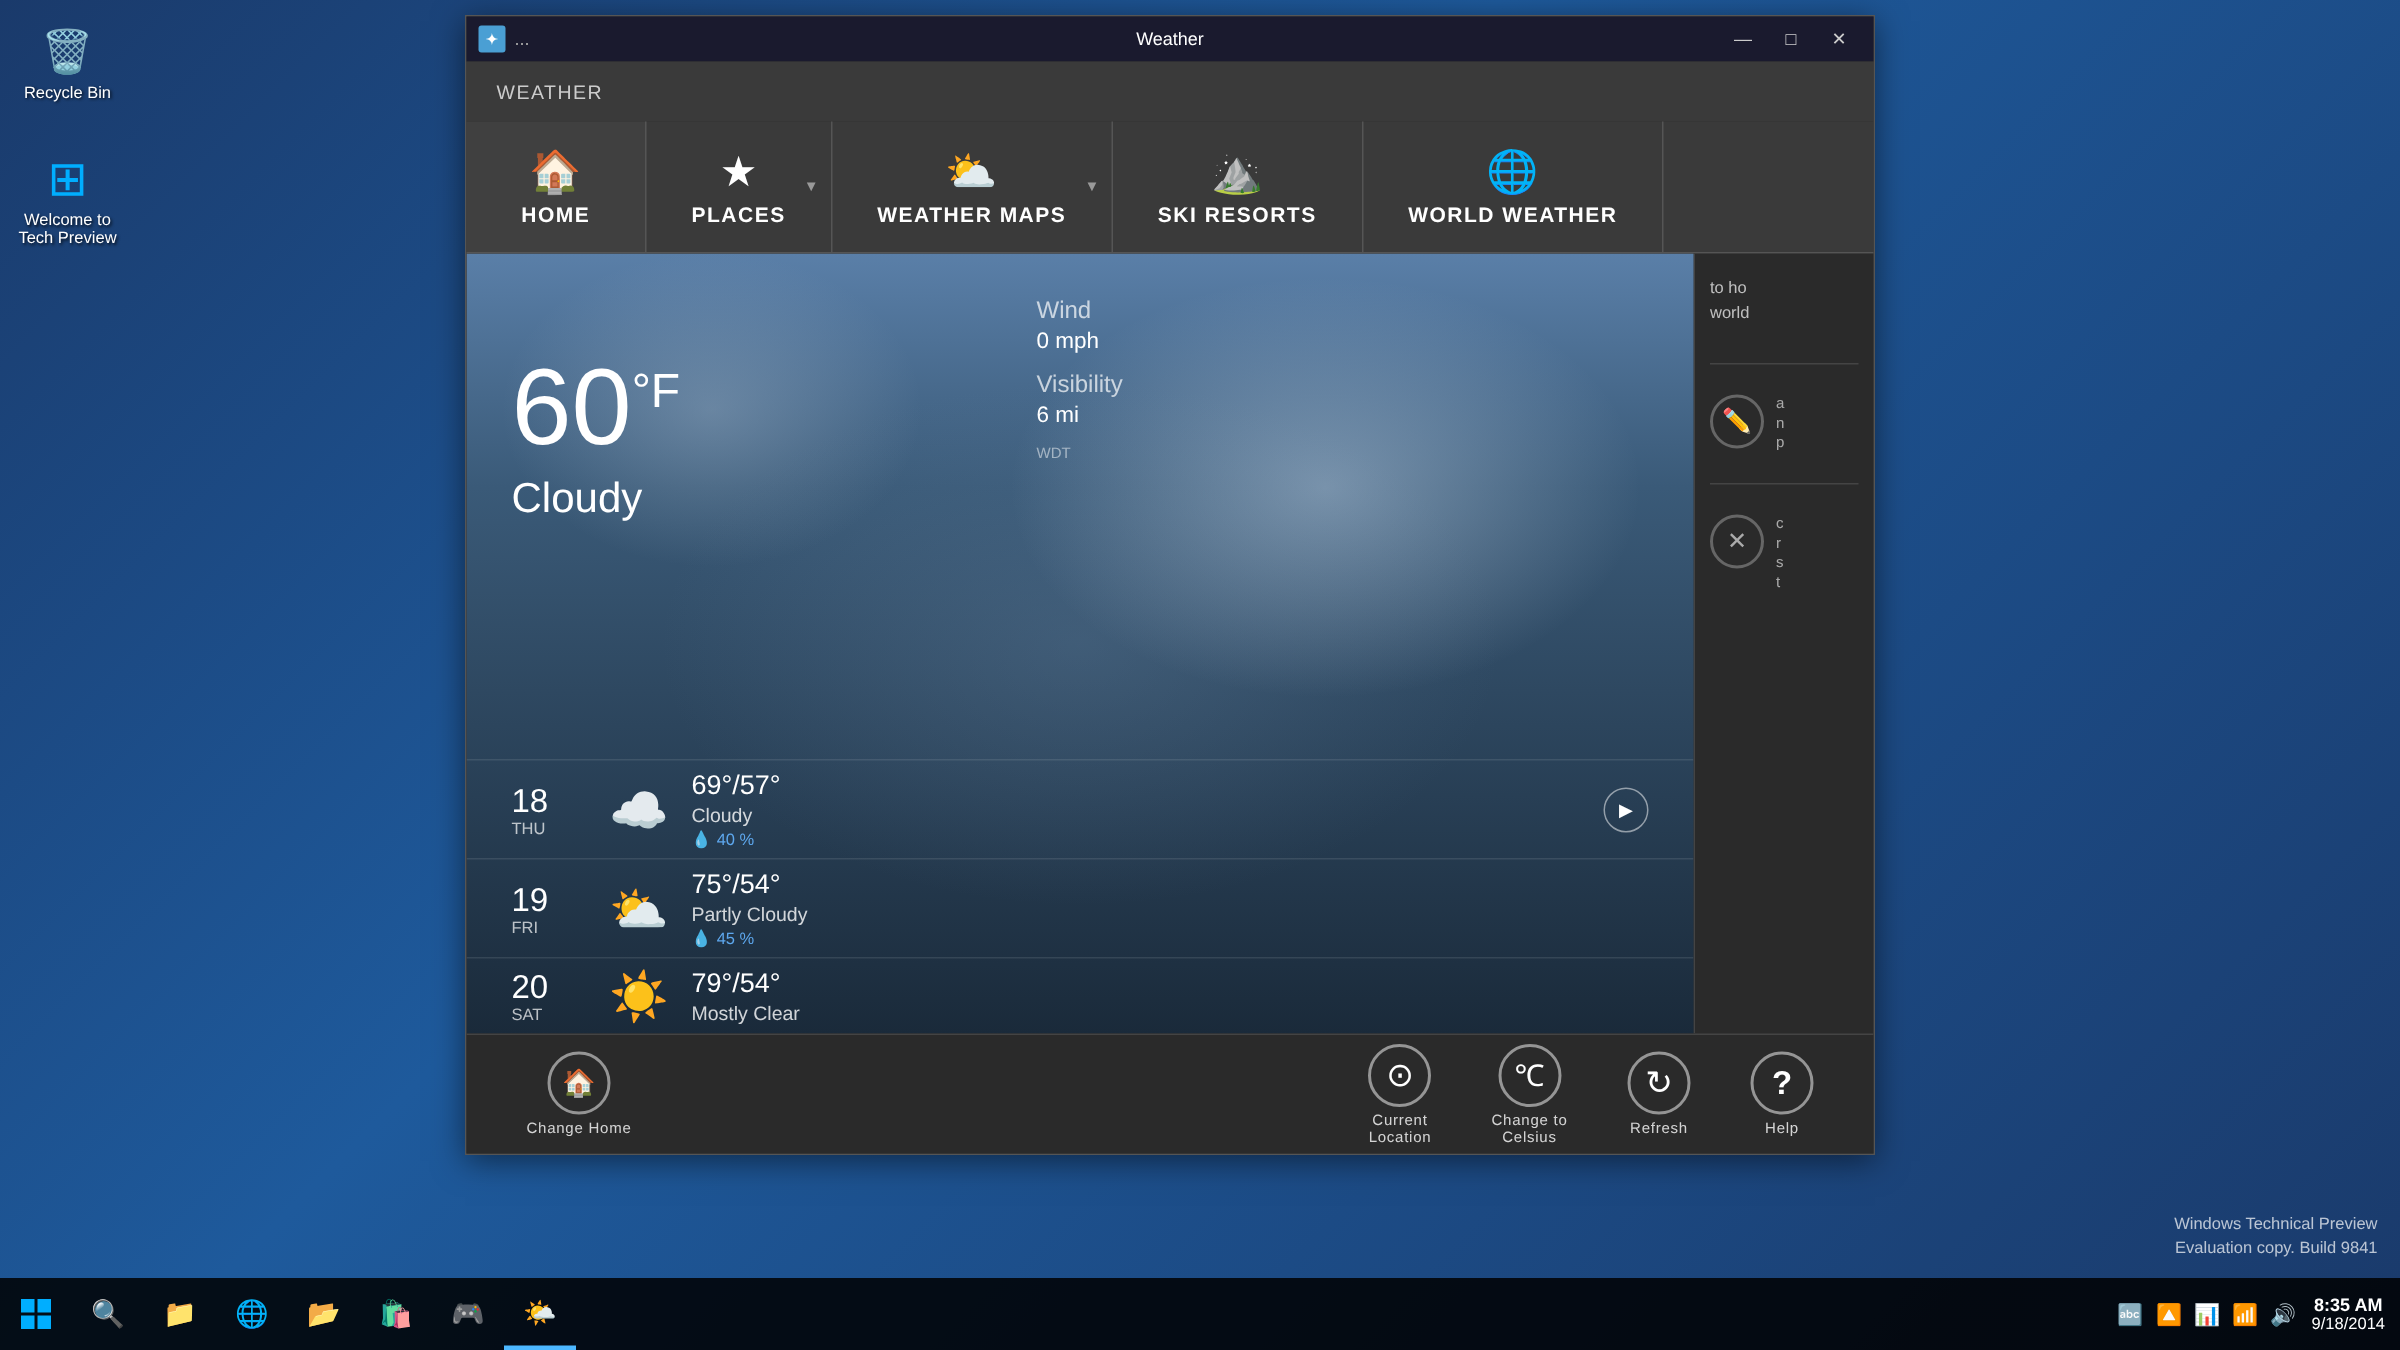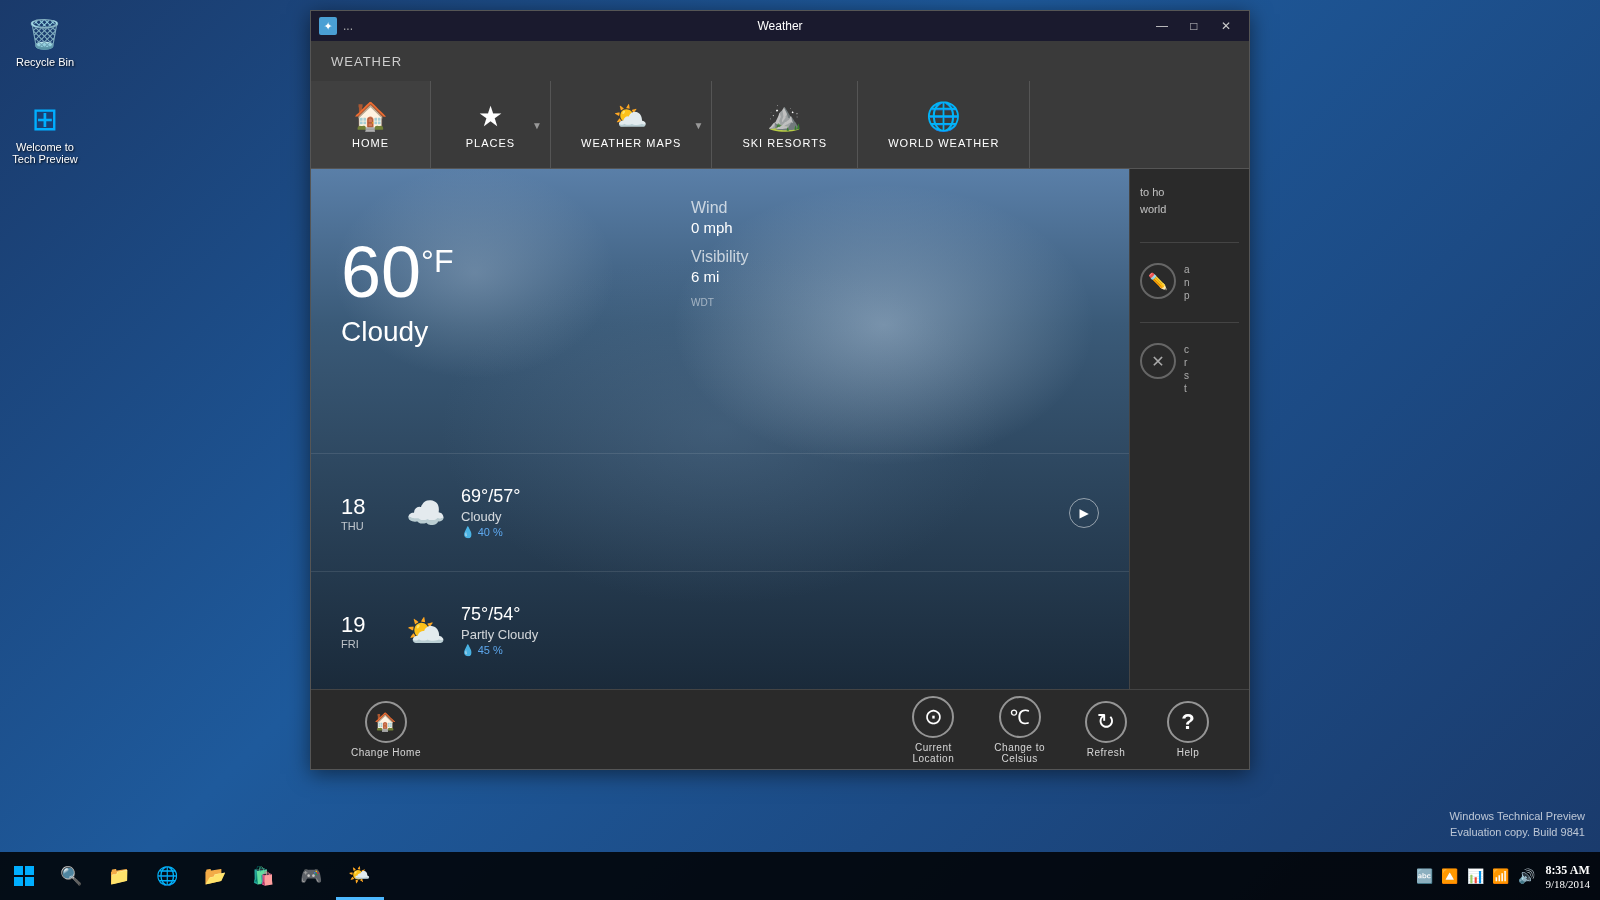--- a/index.html
+++ b/index.html
@@ -87,22 +87,21 @@
       font-size: 11px;
     }
     .taskbar-sys-icons {
       display: flex;
       align-items: center;
       gap: 8px;
       margin-right: 10px;
     }
     .sys-icon { font-size: 14px; cursor: pointer; }
     .taskbar-clock {
-      text-align: left;
-      font-family: Liberation Serif, serif;
+      text-align: center;
     }
     .clock-time { font-size: 12px; font-weight: bold; }
     .clock-date { font-size: 11px; }
     .win-eval-text {
       position: absolute;
       right: 15px;
       bottom: 60px;
       color: rgba(255,255,255,0.7);
       font-size: 11px;
       text-align: right;
@@ -205,23 +204,24 @@
       padding: 0 30px;
       cursor: pointer;
       color: white;
       border-right: 1px solid #555;
       min-width: 120px;
       position: relative;
     }
     .nav-item.active { background: rgba(255,255,255,0.03); }
     .nav-icon { font-size: 28px; margin-bottom: 4px; }
     .nav-label {
-      font-size: 11px;
+      font-size: 14px;
       letter-spacing: 1px;
       text-transform: uppercase;
+      font-weight: bold;
     }
     .nav-dropdown {
       position: absolute;
       right: 8px;
       top: 50%;
       transform: translateY(-50%);
       font-size: 10px;
       color: #999;
     }
 
@@ -301,21 +301,21 @@
     .forecast-section {
       position: absolute;
       bottom: 0;
       left: 0;
       right: 0;
       z-index: 2;
     }
     .forecast-row {
       display: flex;
       align-items: center;
-      padding: 32px 30px;
+      padding: 6px 30px;
       border-top: 1px solid rgba(255,255,255,0.1);
       color: white;
     }
     .forecast-date {
       width: 50px;
       text-align: left;
     }
     .forecast-day-num {
       font-size: 22px;
       font-weight: 300;
@@ -549,20 +549,31 @@
             <div class="forecast-day-name">FRI</div>
           </div>
           <div class="forecast-icon">⛅</div>
           <div class="forecast-temps">
             <div class="forecast-temp-range">75°/54°</div>
             <div class="forecast-condition">Partly Cloudy</div>
             <div class="forecast-precip">💧 45 %</div>
           </div>
         </div>
 
+        <div class="forecast-row">
+          <div class="forecast-date">
+            <div class="forecast-day-num">20</div>
+            <div class="forecast-day-name">SAT</div>
+          </div>
+          <div class="forecast-icon">☀️</div>
+          <div class="forecast-temps">
+            <div class="forecast-temp-range">79°/54°</div>
+            <div class="forecast-condition">Mostly Clear</div>
+          </div>
+        </div>
       </div>
     </div>
 
     <div class="right-sidebar">
       <div class="sidebar-text">to ho<br>world</div>
       <div class="sidebar-divider"></div>
       <div class="sidebar-action">
         <div class="sidebar-circle-btn">✏️</div>
         <div class="sidebar-action-text">a<br>n<br>p</div>
       </div>

